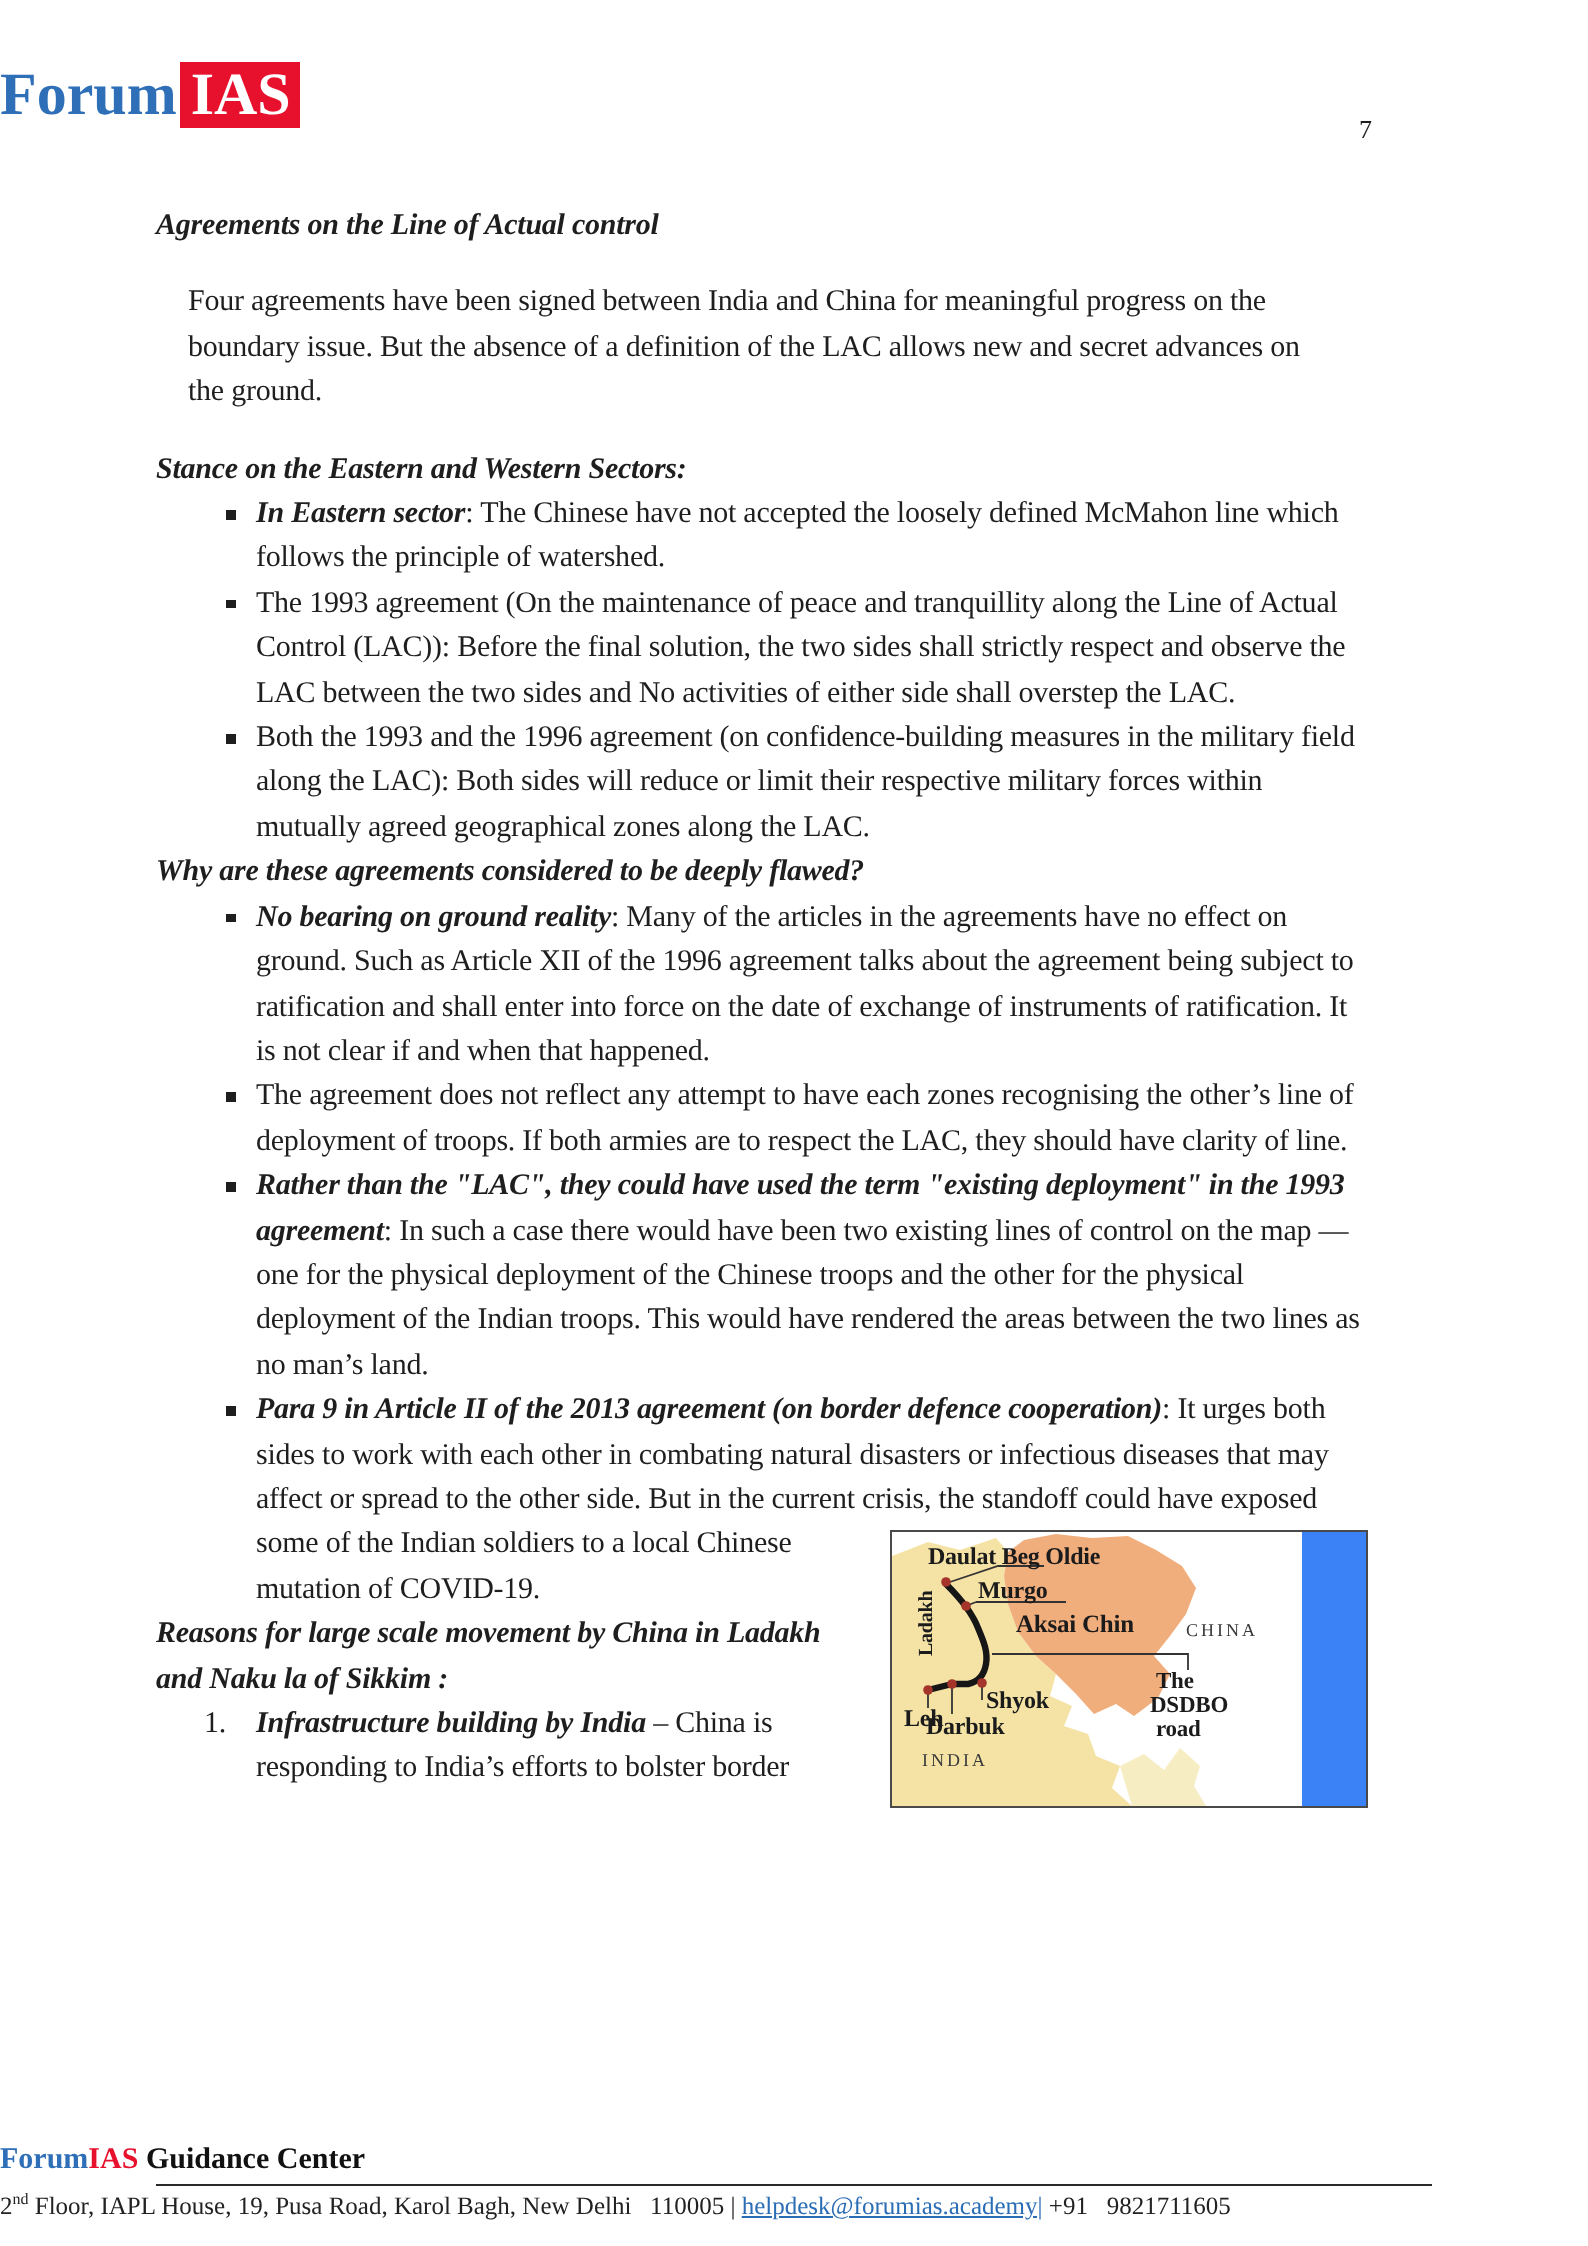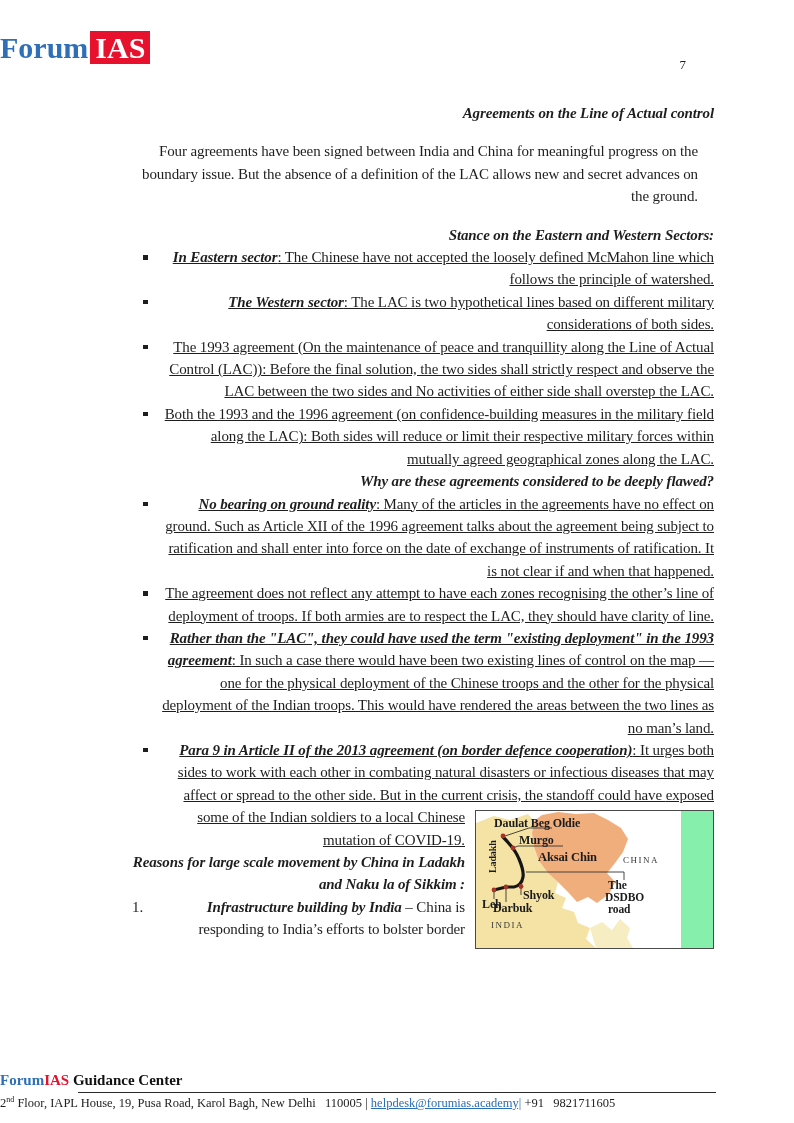--- a/index.html
+++ b/index.html
@@ -7,35 +7,35 @@
         font-family:"Liberation Serif", serif;color:#1e1e1e;}
 
   
   .logo{position:absolute;top:30px;left:0;right:0;text-align:left;
         font-family:"Liberation Serif", serif;font-weight:bold;font-size:30px;line-height:36px;}
   .logo-forum{color:#2e6fb7;}
   .logo-ias{background:#e8112d;color:#ffffff;padding:0 5px;margin-left:2px;}
   .page-number{position:absolute;top:57px;right:108px;font-size:13px;}
 
   
-  .content{position:absolute;left:108px;top:102px;width:606px;
-           font-size:15px;line-height:22.4px;letter-spacing:-0.12px;text-align:right;}
+  .content{position:absolute;left:78px;top:102px;width:606px;
+           font-size:15px;line-height:22.4px;letter-spacing:-0.12px;}
   .content p{margin:16px;}
   .head{margin:0;font-size:15px;font-weight:bold;font-style:italic;}
-  ul.bullets{margin:0;padding:0;list-style:none;text-decoration:underline;}
+  ul.bullets{margin:0;padding:0;list-style:none;}
   ul.bullets>li{position:relative;padding-left:50px;}
   ul.bullets>li::before{content:"";position:absolute;left:35px;top:9px;width:4.5px;height:4.5px;background:#1e1e1e;}
   ol.numbered{margin:0;padding:0;list-style:none;}
   ol.numbered>li{position:relative;padding-left:50px;}
   .num{position:absolute;left:24px;}
   .lead{font-weight:bold;font-style:italic;}
 
   
   .map-figure{float:right;width:239px;height:139px;margin:4px 0 0 10px;border:1px solid #4a4a4a;
-              background:#86efac;box-sizing:border-box;}
+              background:#3b82f6;box-sizing:border-box;}
   .map-figure svg{display:block;}
   .map-label{font-family:"Liberation Serif", serif;font-weight:bold;fill:#1b1b1b;}
   .map-country{font-family:"Liberation Serif", serif;font-weight:normal;fill:#3a3a3a;letter-spacing:1.5px;}
 
   
   .footer{position:absolute;left:0;right:0;top:1070px;font-family:Liberation Serif, serif;}
   .footer-brand{font-weight:bold;font-size:15px;line-height:20px;color:#111111;}
   .brand-forum{color:#2e6fb7;}
   .brand-ias{color:#e8112d;}
   .footer-rule{border:none;border-top:1.5px solid #2a2a2a;width:638px;margin:2px auto 2px;}
@@ -54,21 +54,20 @@
   <div class="page-number">7</div>
 
   <div class="content">
 
     <h3 class="head">Agreements on the Line of Actual control</h3>
     <p>Four agreements have been signed between India and China for meaningful progress on the boundary issue. But the absence of a definition of the LAC allows new and secret advances on the ground.</p>
 
     <h3 class="head">Stance on the Eastern and Western Sectors:</h3>
     <ul class="bullets">
       <li><span class="lead">In Eastern sector</span><span>: The Chinese have not accepted the loosely defined McMahon line which follows the principle of watershed.</span></li>
-      <li><span class="lead">The Western sector</span><span>: The LAC is two hypothetical lines based on different military considerations of both sides.</span></li>
     </ul>
 
     <ul class="bullets">
       <li><span>The 1993 agreement (On the maintenance of peace and tranquillity along the Line of Actual Control (LAC)): Before the final solution, the two sides shall strictly respect and observe the LAC between the two sides and No activities of either side shall overstep the LAC.</span></li>
       <li><span>Both the 1993 and the 1996 agreement (on confidence-building measures in the military field along the LAC): Both sides will reduce or limit their respective military forces within mutually agreed geographical zones along the LAC.</span></li>
     </ul>
 
     <h3 class="head">Why are these agreements considered to be deeply flawed?</h3>
     <ul class="bullets">
       <li><span class="lead">No bearing on ground reality</span><span>: Many of the articles in the agreements have no effect on ground. Such as Article XII of the 1996 agreement talks about the agreement being subject to ratification and shall enter into force on the date of exchange of instruments of ratification. It is not clear if and when that happened.</span></li>

